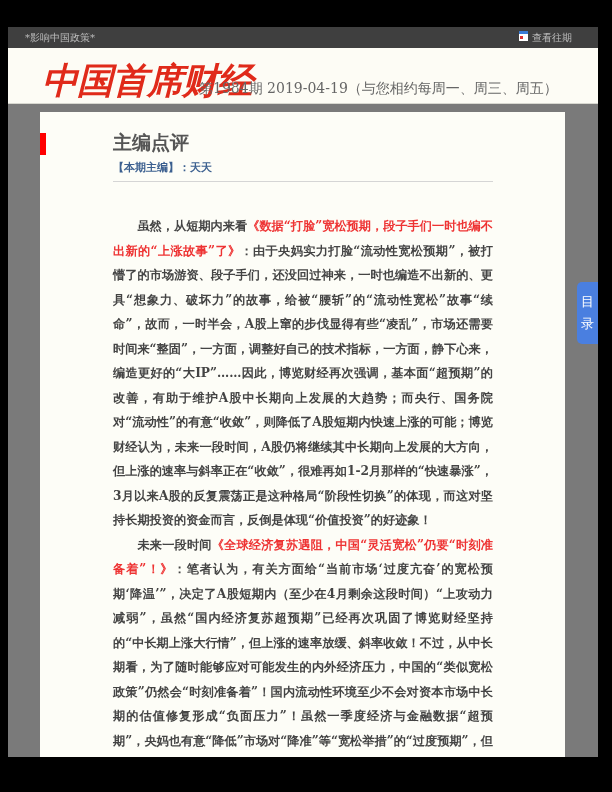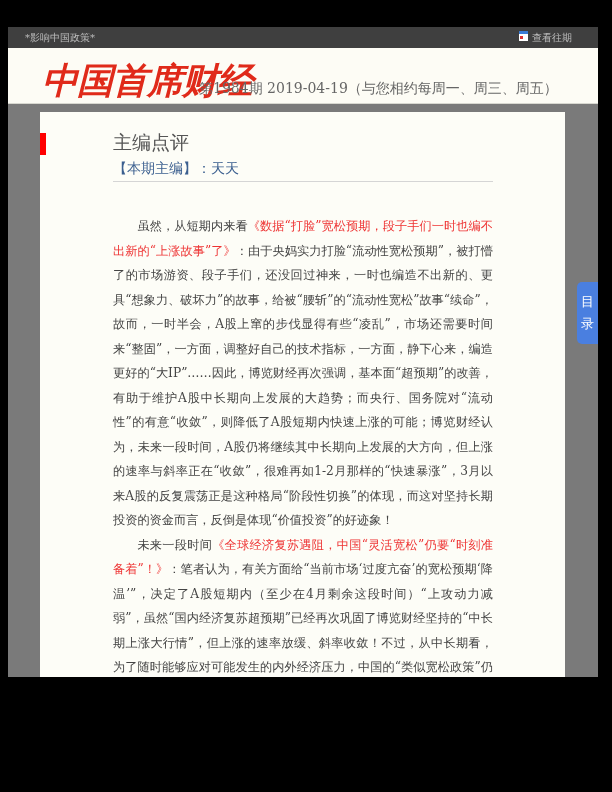--- a/index.html
+++ b/index.html
@@ -2,21 +2,21 @@
 <html><head>
 <meta charset="utf-8">
 <style>
   html, body { margin:0; padding:0; }
   body {
     width:612px; height:792px; position:relative; overflow:hidden;
     background:#000;
     font-family: "DejaVu Serif", "Liberation Serif", serif;
   }
   .frame {
-    position:absolute; left:8px; top:27px; width:590px; height:650px;
+    position:absolute; left:8px; top:27px; width:590px; height:730px;
     background:#7a7a7a; overflow:hidden;
   }
   .topbar {
     position:absolute; left:0; top:0; width:590px; height:21px;
     background:#3f3f3f; color:#bdbdbd; font-size:10px;
   }
   .topbar .slogan { position:absolute; left:17px; top:4px; }
   .topbar .archive { position:absolute; right:26px; top:4px; display:flex; align-items:flex-start; gap:4px; cursor:pointer; }
   .cal-icon {
     width:9px; height:10px; background:#fff; border-top:3px solid #3a7bd5;
@@ -31,24 +31,25 @@
     position:absolute; left:34px; top:9px; font-size:36px; font-weight:bold; font-style:italic;
     color:#e02a1a; letter-spacing:-1px;
     font-family: "DejaVu Sans", "Liberation Sans", sans-serif;
   }
   .issue {
     position:absolute; left:191px; top:32px; font-size:14px; color:#666;
   }
   .paper {
     position:absolute; left:32px; top:85px; width:525px; height:645px;
     background:#fdfdf7;
+    font-weight:bold;
   }
   .red-mark { position:absolute; left:0; top:21px; width:6px; height:22px; background:#ff0000; }
   .title { position:absolute; left:73px; top:18px; font-size:19px; color:#555; }
-  .editor { position:absolute; left:73px; top:48px; font-size:14px; color:#3b5f8f; }
+  .editor { position:absolute; left:73px; top:48px; font-size:11px; color:#3b5f8f; }
   .divider { position:absolute; left:73px; top:69px; width:380px; height:1px; background:#d5d5d5; }
   .body-text {
     position:absolute; left:73px; top:102px; width:380px;
     font-size:12.2px; line-height:24.5px; color:#444;
     text-align:justify;
   }
   .body-text p { margin:0; text-indent:2em; }
   .hl { color:#e33; }
   .toc-tab {
     position:absolute; left:569px; top:255px; width:21px; height:62px;

